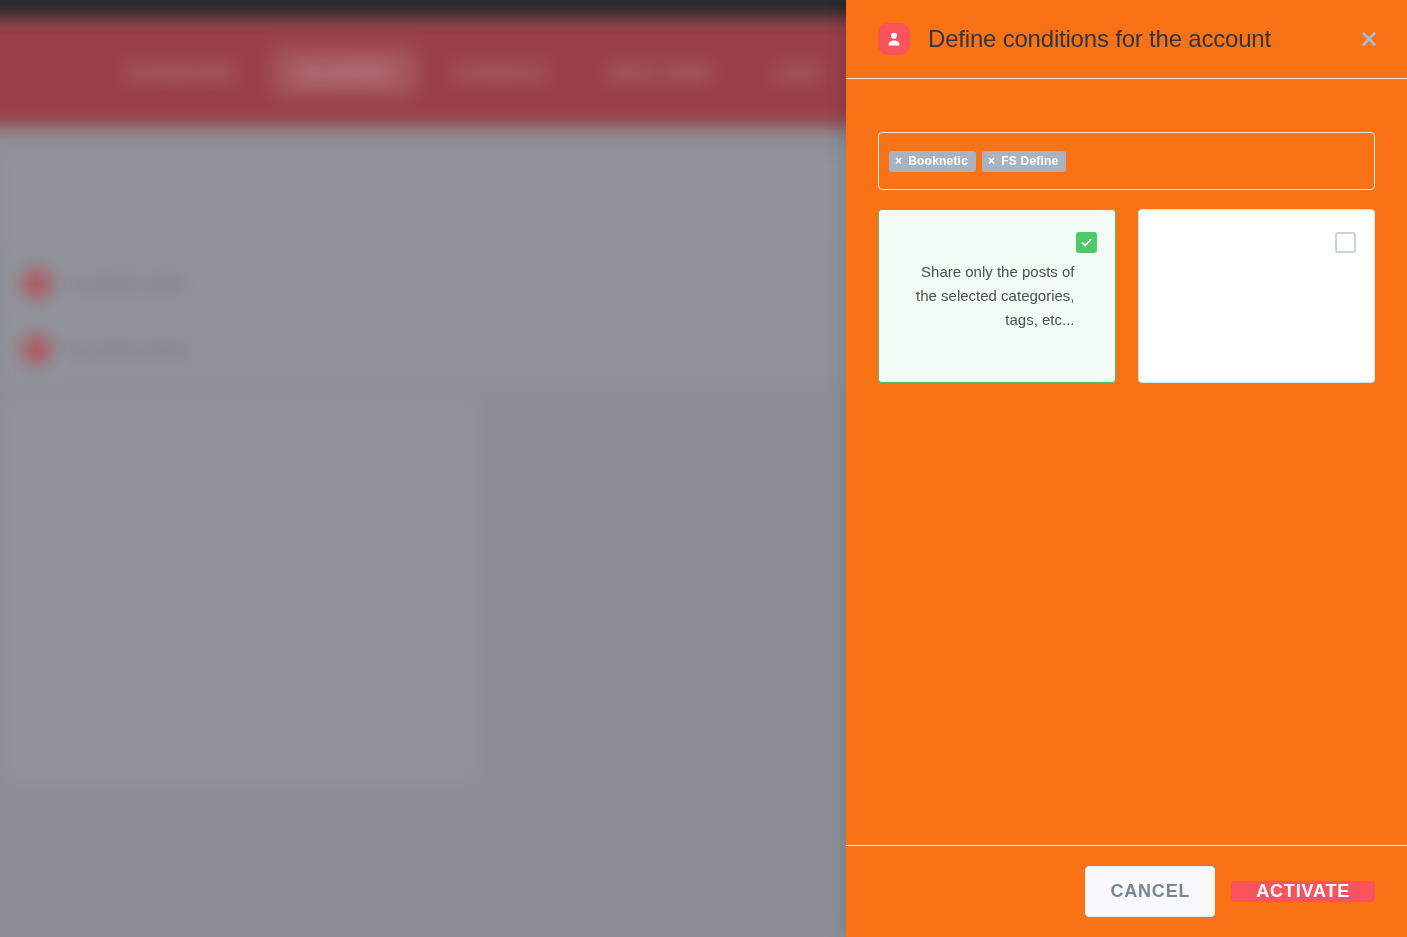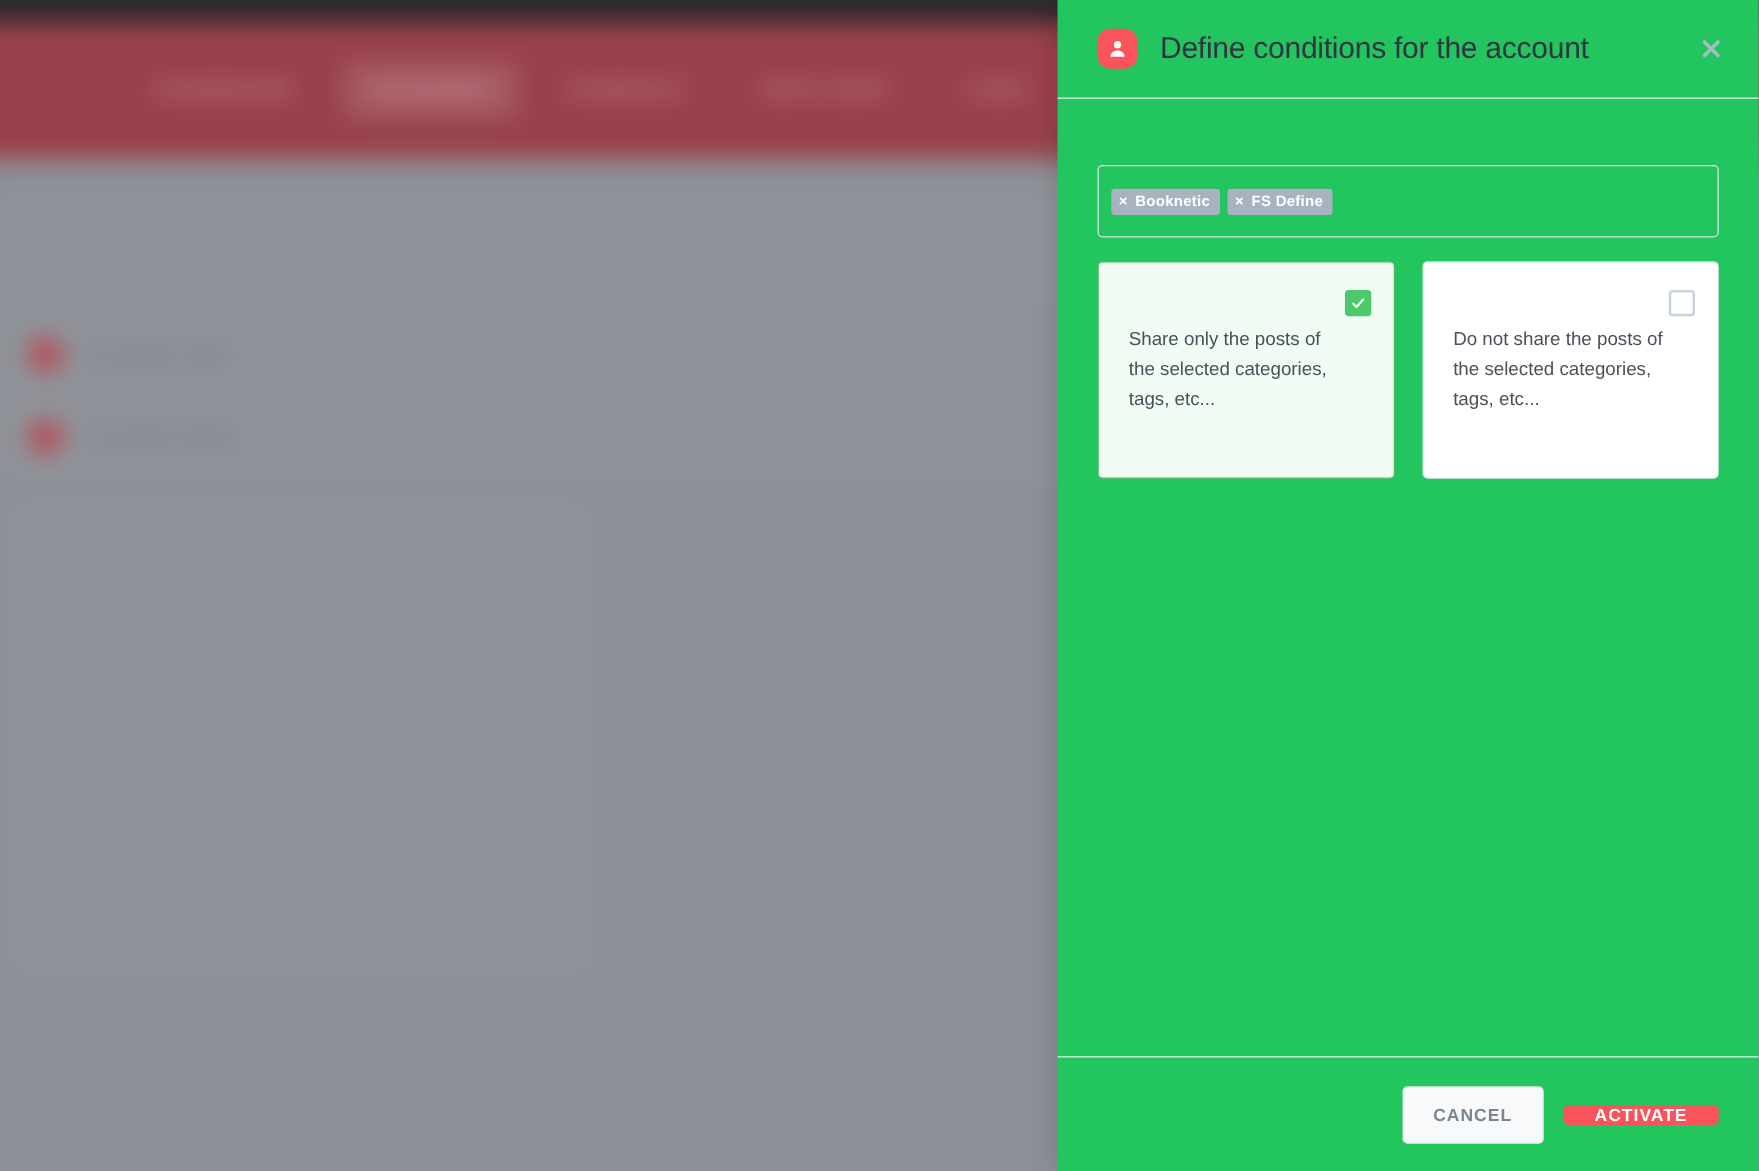--- a/index.html
+++ b/index.html
@@ -122,21 +122,21 @@
     border: 1px solid rgba(255,255,255,0.06);
   }
 
   
   .panel {
     position: absolute;
     right: 0;
     top: 0;
     width: 561px;
     height: 937px;
-    background: #22c55e;
+    background: #f97316;
     box-shadow: -3px 0 18px rgba(0,0,0,0.12);
     display: flex;
     flex-direction: column;
   }
 
   .panel-header {
     height: 79px;
     flex: 0 0 auto;
     display: flex;
     align-items: center;
@@ -237,21 +237,21 @@
     justify-content: center;
     padding: 18px 40px 18px 24px;
     cursor: pointer;
   }
   .option-card.selected {
     border-color: #49c165;
     background: #f2fbf4;
   }
 
   .option-text {
-    text-align: left;
+    text-align: right;
     font-size: 15px;
     line-height: 24px;
     color: #4a5159;
     width: 100%;
   }
 
   .option-check {
     position: absolute;
     top: 22px;
     right: 18px;
@@ -280,21 +280,21 @@
     align-items: center;
     justify-content: flex-end;
     padding-right: 32px;
     gap: 16px;
     box-sizing: border-box;
   }
 
   .btn {
     border: none;
     border-radius: 4px;
-    font-size: 14px;
+    font-size: 18px;
     font-weight: bold;
     letter-spacing: 0.8px;
     cursor: pointer;
     font-family: "Liberation Sans", sans-serif;
   }
   .btn-cancel {
     background: #f7f9fb;
     border: 1px solid #e3e9f0;
     color: #7a8592;
     padding: 14px 24px;
@@ -378,21 +378,20 @@
               <path d="M4.5 12.6 L9.6 17.6 L19.5 6.8" fill="none" stroke="#ffffff" stroke-width="3.2" stroke-linecap="round" stroke-linejoin="round"></path>
             </svg>
           </div>
           <div class="option-text">Share only the posts of the selected categories, tags, etc...</div>
         </div>
 
         <div class="option-card">
           <div class="option-check">
             
           </div>
-          <div class="option-text">Do not share the posts of the selected categories, tags, etc...</div>
         </div>
 
       </div>
     </div>
 
     <div class="panel-footer">
       <button class="btn btn-cancel">CANCEL</button>
       <button class="btn btn-activate">ACTIVATE</button>
     </div>
 

